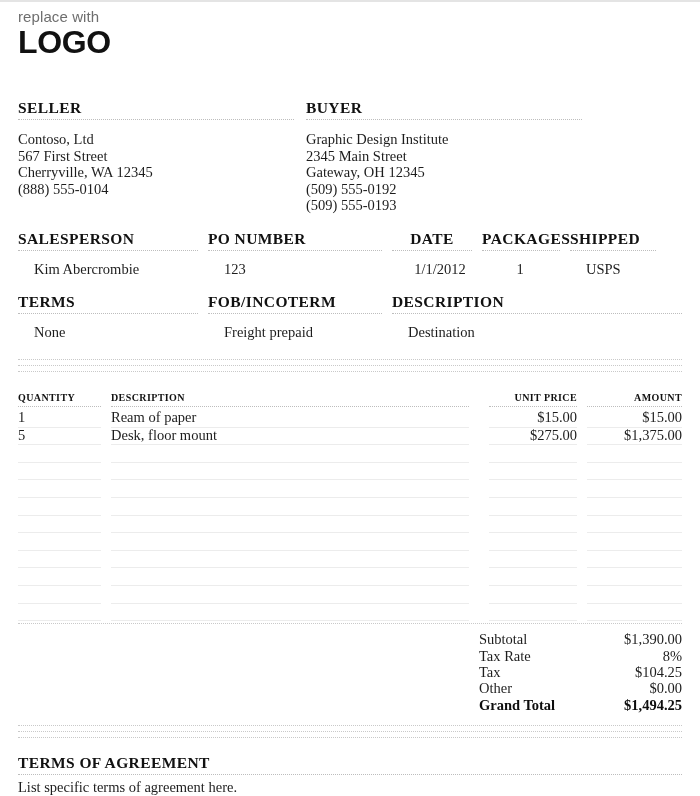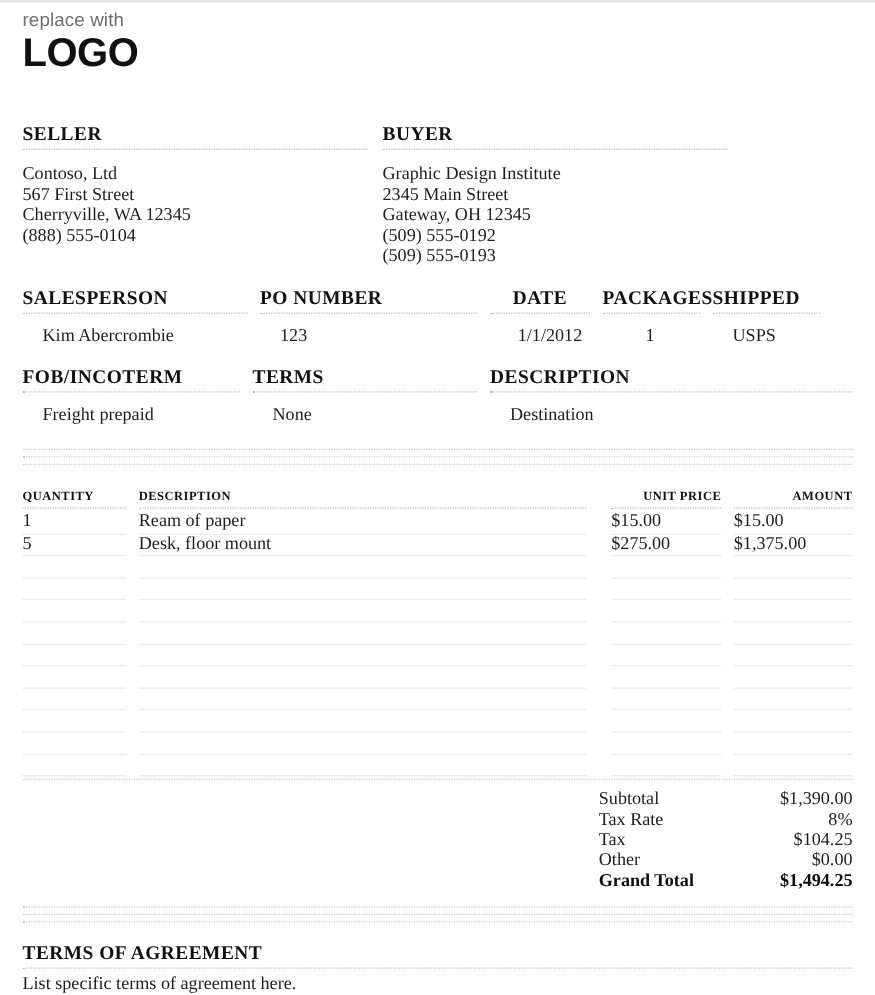--- a/index.html
+++ b/index.html
@@ -160,21 +160,21 @@
   }
   .items td .cellline {
     display: block;
     border-bottom: 1px solid #ececec;
     padding-bottom: 1px;
     margin-right: 10px;
     min-height: 14px;
     overflow: hidden;
     white-space: nowrap;
   }
-  .items td.num .cellline { text-align: left; margin-right: 0; margin-left: 10px; }
+  .items td.num .cellline { text-align: right; margin-right: 0; margin-left: 10px; }
   .items td.last .cellline { margin-right: 0; }
   .items tr.filler td { height: 15.6px; }
 
   
   .table-end {
     border-top: 1px dotted #c9c9c9;
     margin-top: 2px;
     height: 0;
   }
 
@@ -278,29 +278,29 @@
       <div class="vals">1</div>
     </div>
     <div class="cell m-ship">
       <div class="sec-head">SHIPPED</div>
       <div class="dotrule"></div>
       <div class="vals">USPS</div>
     </div>
   </div>
 
   <div class="meta meta2">
+    <div class="cell t-terms">
+      <div class="sec-head">TERMS</div>
+      <div class="dotrule"></div>
+      <div class="vals">None</div>
+    </div>
     <div class="cell t-fob">
       <div class="sec-head">FOB/INCOTERM</div>
       <div class="dotrule"></div>
       <div class="vals">Freight prepaid</div>
-    </div>
-    <div class="cell t-terms">
-      <div class="sec-head">TERMS</div>
-      <div class="dotrule"></div>
-      <div class="vals">None</div>
     </div>
     <div class="cell t-desc">
       <div class="sec-head">DESCRIPTION</div>
       <div class="dotrule"></div>
       <div class="vals">Destination</div>
     </div>
   </div>
 
   <div class="band"></div>
 

